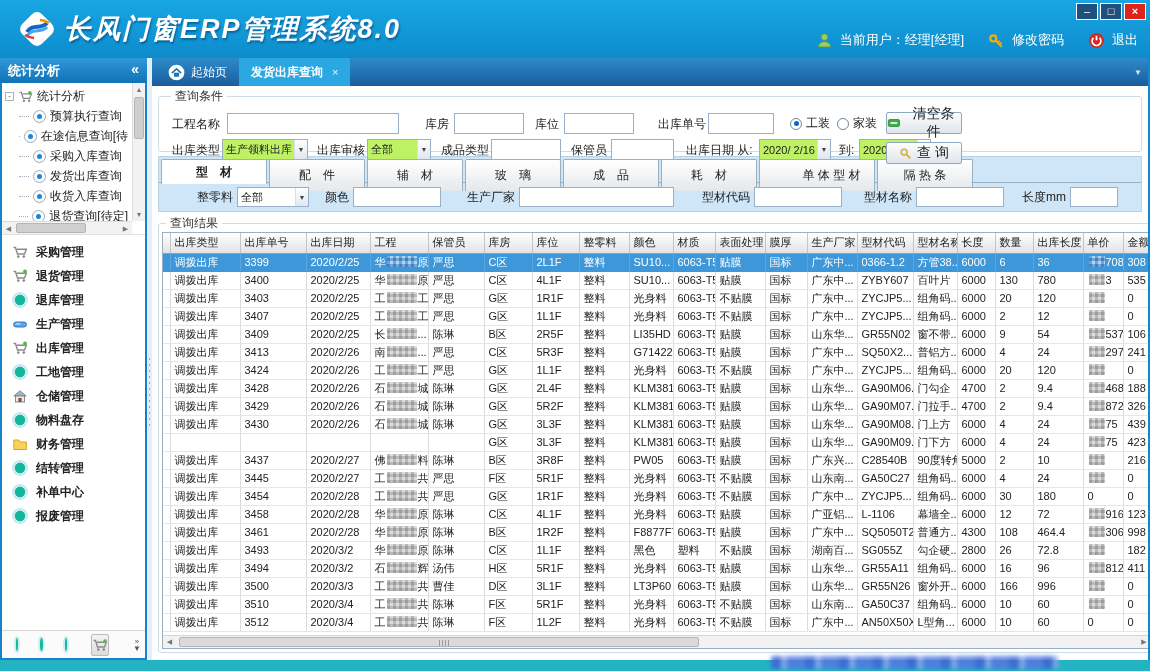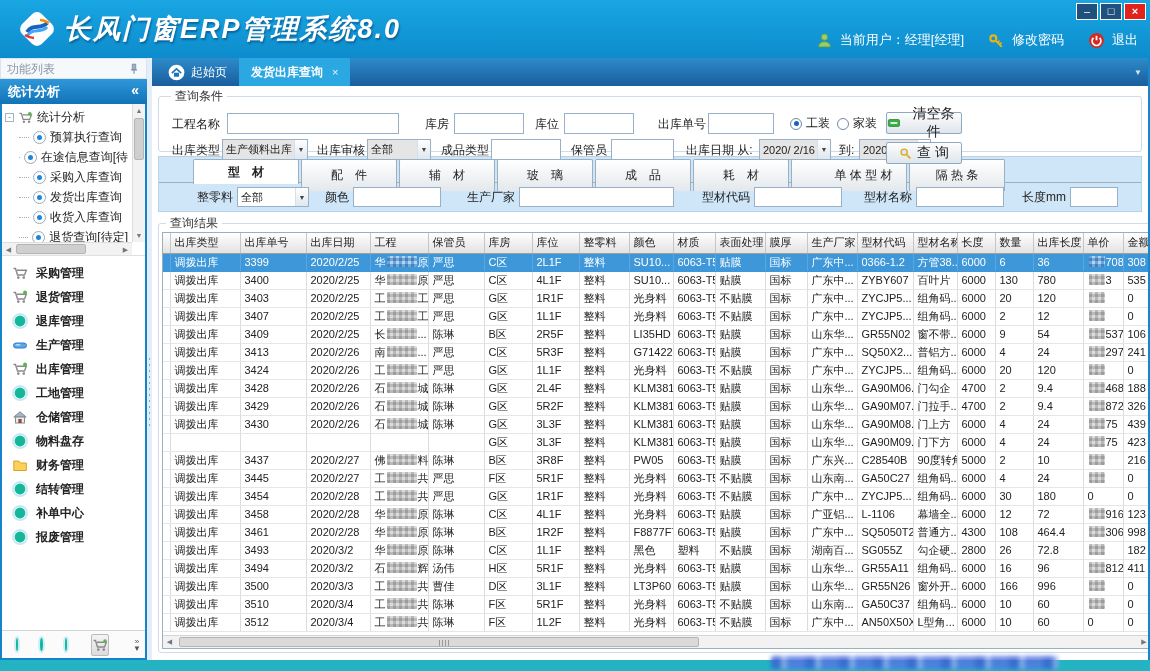--- a/index.html
+++ b/index.html
@@ -94,37 +94,37 @@
   .workarea { flex:1; background:#fff; padding:2px 6px 0 6px; overflow:hidden; }
 
   fieldset { border:1px solid #cfdbe6; border-radius:3px; }
   legend { font-size:12px; color:#333; padding:0 4px; margin-left:4px; }
   .query { position:relative; height:64px; padding:0 8px; }
   .qrow { position:absolute; left:0; right:0; height:22px; font-size:12px; color:#222; }
   .qrow.r1 { top:7px; } .qrow.r2 { top:33px; }
   .qlab { position:absolute; top:4px; white-space:nowrap; }
   .qin { position:absolute; top:1px; height:21px; border:1px solid #98b1c8; background:#fff;
     font-size:11px; padding:0 3px; font-family:inherit; }
-  .qsel { position:absolute; top:1px; height:21px; border:1px solid #98b1c8; background:#e5e5e5;
+  .qsel { position:absolute; top:1px; height:21px; border:1px solid #98b1c8; background:#bef264;
     font-size:11px; display:flex; align-items:center; padding-left:3px; white-space:nowrap;
     overflow:hidden; }
   .qsel .da { margin-left:auto; flex:0 0 13px; height:100%; display:flex; align-items:center;
     justify-content:center; font-size:7px; color:#444; border-left:1px solid #d6e0ea;
     background:linear-gradient(#fefefe,#dfe7ef); }
   .radio-w { position:absolute; top:3px; display:flex; align-items:center; gap:4px; }
   .rdo { width:12px; height:12px; border-radius:50%; border:1px solid #6f8aa5; background:#fff;
     position:relative; }
   .rdo.on::after { content:""; position:absolute; left:2.5px; top:2.5px; width:5px; height:5px;
     border-radius:50%; background:#1565c0; }
   .qbtn { position:absolute; width:66px; height:22px; border:1px solid #8da9c4; border-radius:2px;
     background:linear-gradient(#fdfdfd,#dfe5eb); font-size:14px; color:#222; display:flex;
     align-items:center; justify-content:center; gap:5px; }
 
   .cat-region { margin-top:4px; background:#cfe6f8; border:1px solid #b6d3ea; }
-  .cat-tabs { display:flex; padding:2px 2px 0 2px; height:25px;margin-left:32px; }
+  .cat-tabs { display:flex; padding:2px 2px 0 2px; height:25px; }
   .cat-tab { height:32px; margin-right:2px; border:1px solid #9ab0c0; border-bottom:none;
     border-radius:2px 2px 0 0; background:linear-gradient(#ffffff,#e4e8ec); font-size:12px;
     color:#222; display:flex; align-items:center; justify-content:center; }
   .cat-tab.active { background:#fff; height:25px; font-weight:bold; }
   .filter-strip { display:flex; align-items:center; height:29px; font-size:12px; color:#222;
     border-top:1px solid #9ab0c0; background:#cfe6f8; padding-left:8px; }
   .fs-in { height:20px; border:1px solid #98b1c8; background:#fff; font-size:11px; padding:0 3px;
     font-family:inherit; }
   .fs-sel { height:20px; border:1px solid #98b1c8; background:#fff; font-size:11px; display:flex;
     align-items:center; padding-left:3px; }
@@ -212,29 +212,20 @@
             <path d="M8 3.6v4.2" stroke="#fff" stroke-width="1.7"></path>
             <path d="M5.1 5.6a4.1 4.1 0 1 0 5.8 0" fill="none" stroke="#fff" stroke-width="1.7"></path>
           </svg>
       </span>
       <span>退出</span>
     </div>
   </div>
 
   <div class="main-row">
     <aside class="sidebar">
-      <div class="panel-title">
-        <span>功能列表</span>
-        <span class="pin">
-          <svg viewBox="0 0 16 16">
-              <rect x="6" y="2.5" width="4" height="6" fill="#9fb0be" stroke="#7e93a5"></rect>
-              <path d="M4.5 9h7M8 9v4.5" stroke="#7e93a5" stroke-width="1.3" fill="none"></path>
-            </svg>
-        </span>
-      </div>
       <div class="section-header">
         <span>统计分析</span>
         <span class="collapse">«</span>
       </div>
       <div class="side-box">
         <div class="tree">
           <div class="tree-inner" id="tree-root">
               <div class="tree-row">
                 <span class="exp">-</span>
                 <span style="width: 15px; height: 15px; display: inline-block; flex: 0 0 auto;"><svg viewBox="0 0 16 16">

